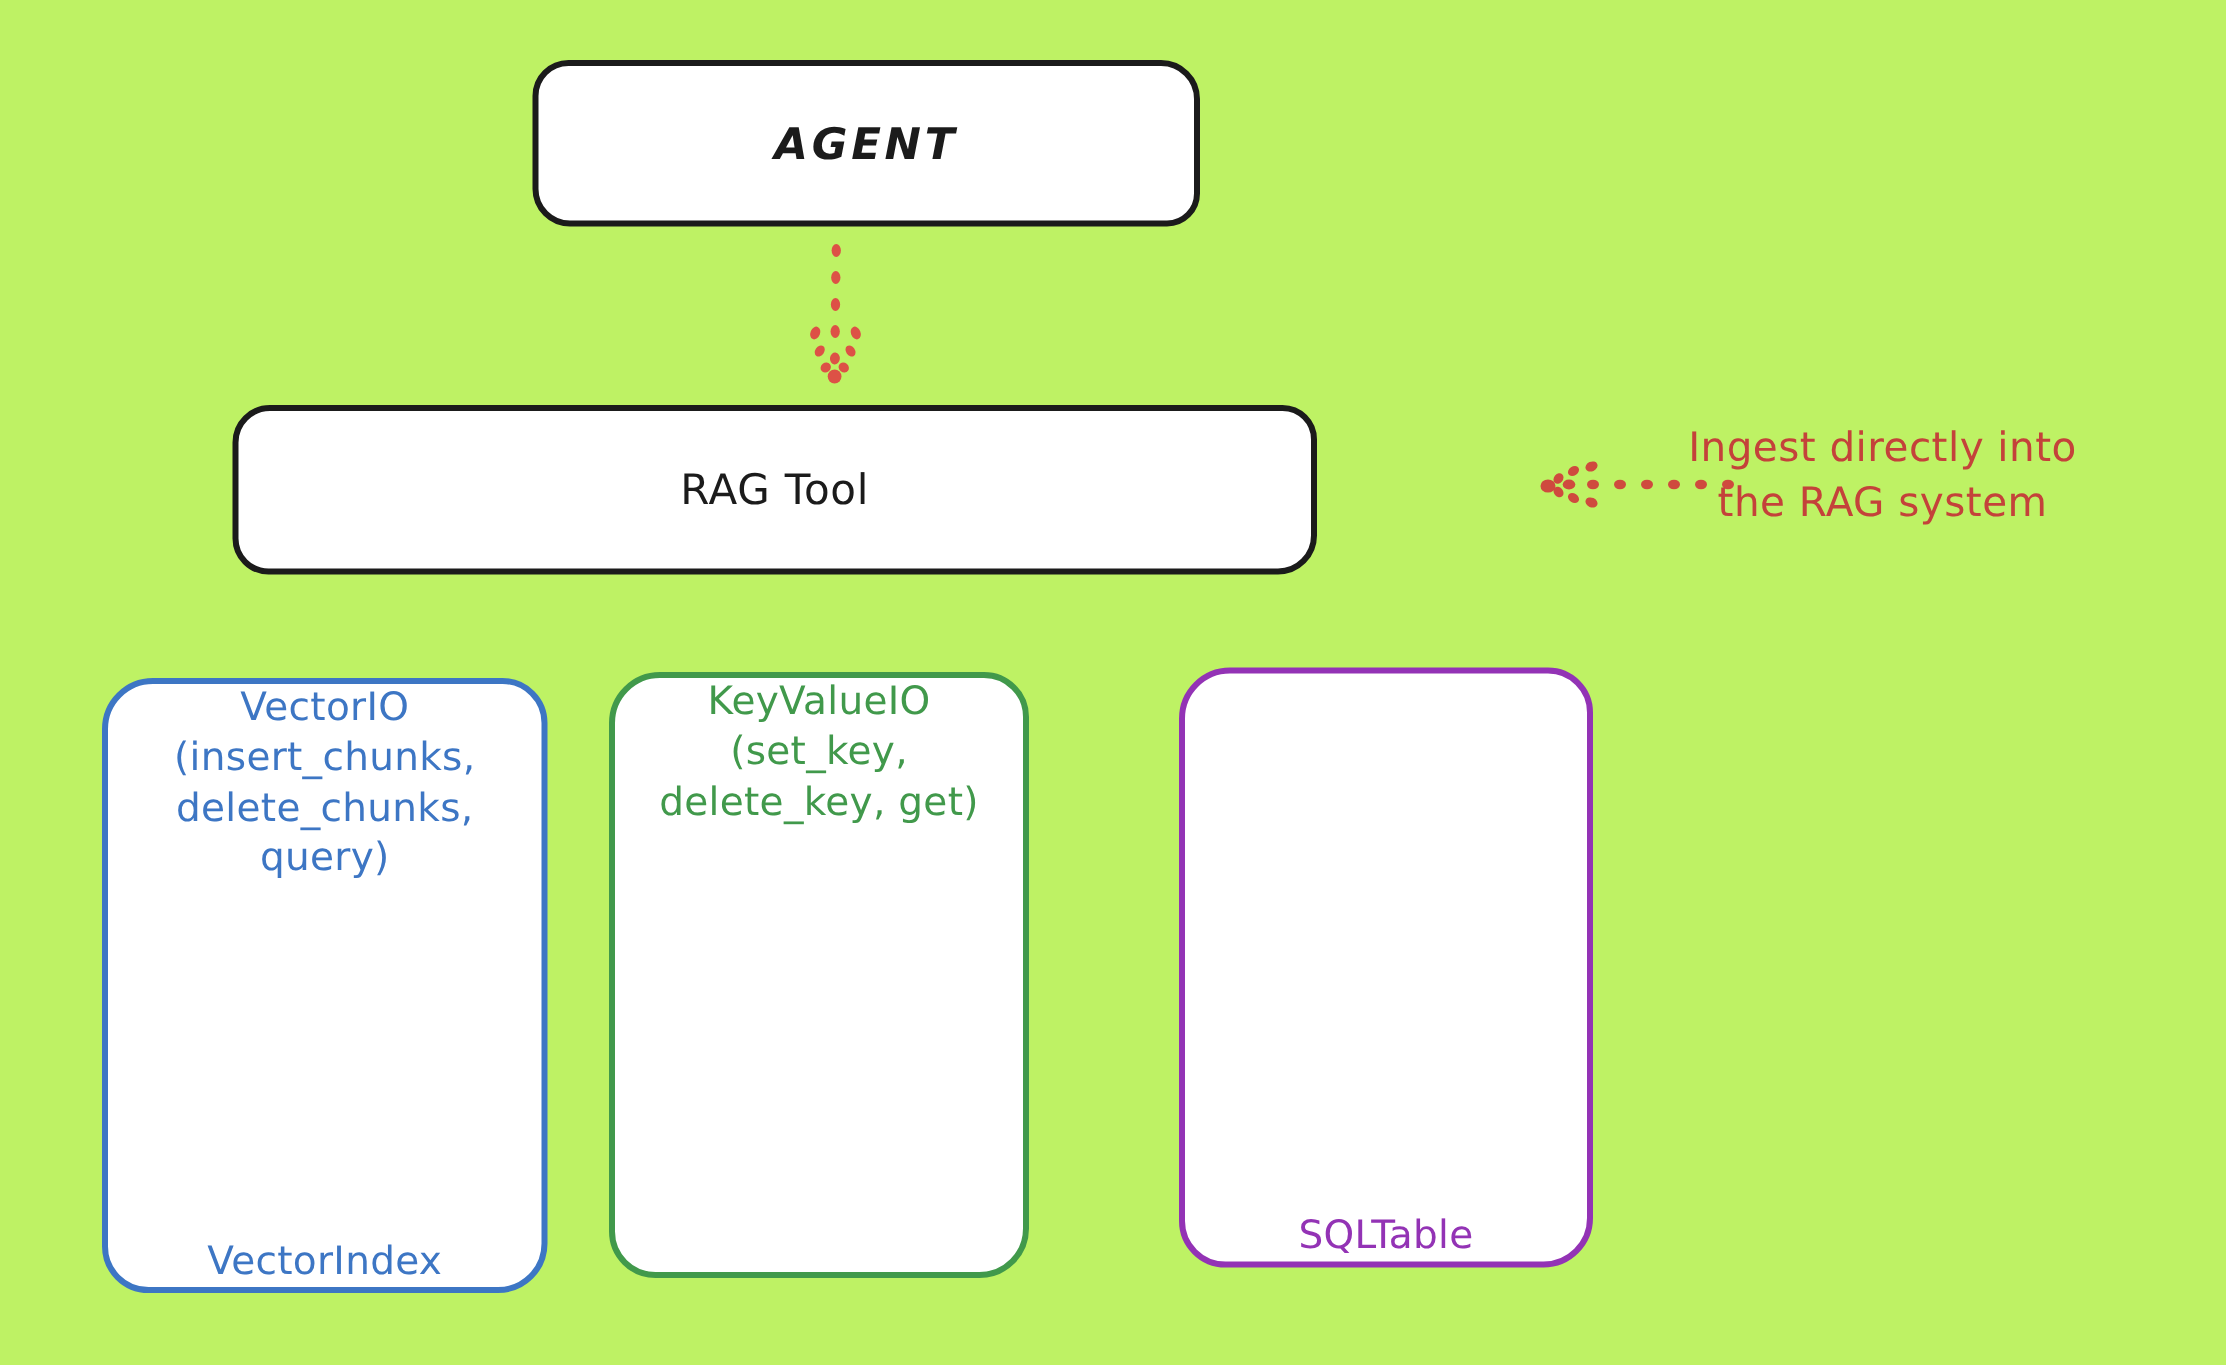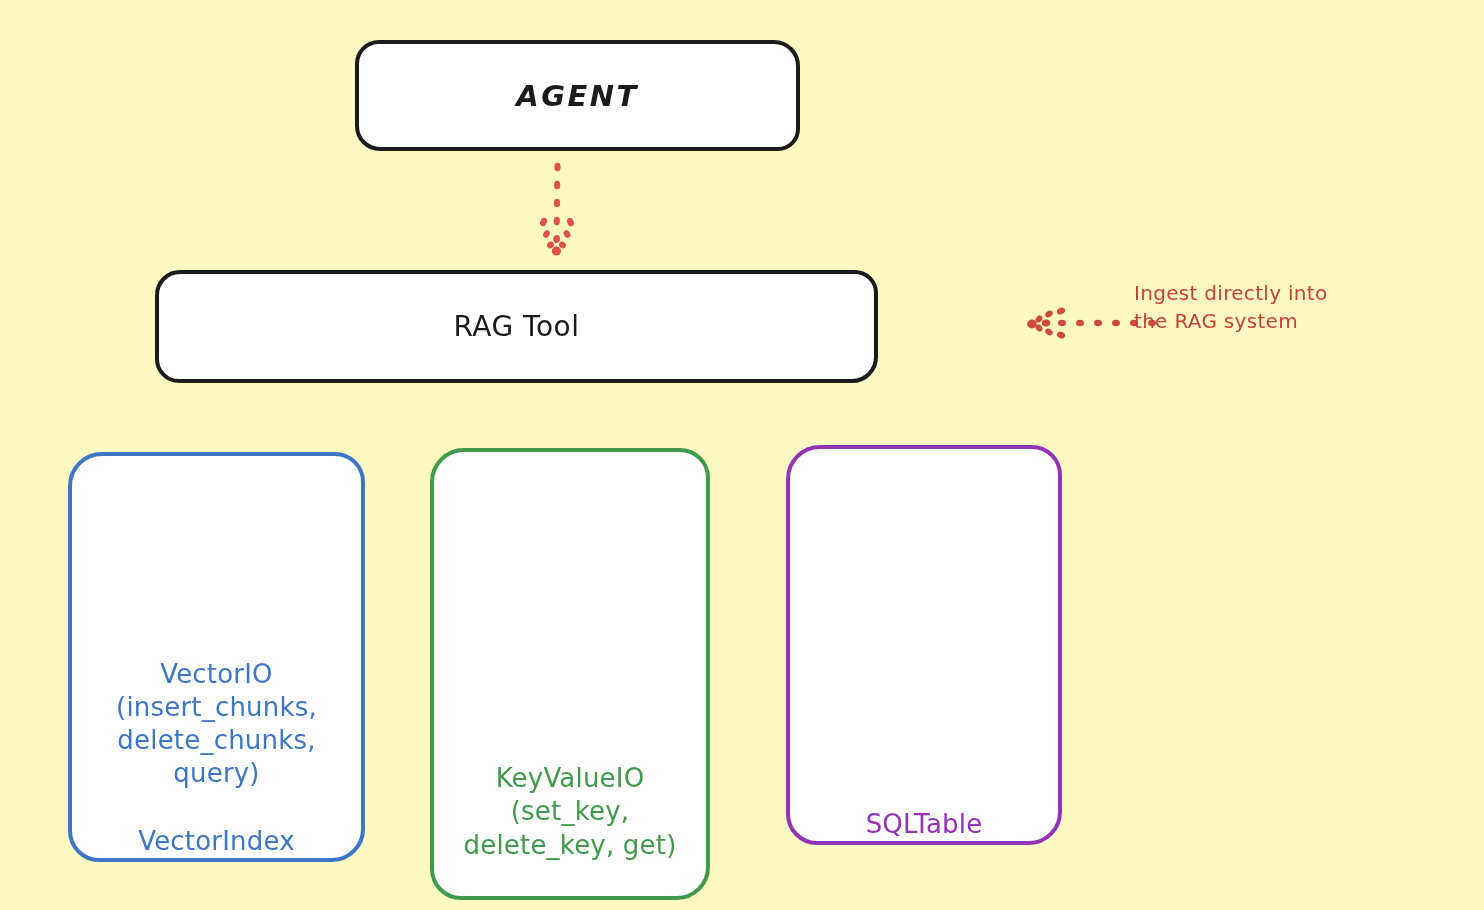--- a/index.html
+++ b/index.html
@@ -8,21 +8,21 @@
     padding: 0;
     background: #ffffff;
   }
   body {
     font-family: "DejaVu Sans", sans-serif;
   }
   #canvas {
     position: relative;
     width: 1484px;
     height: 910px;
-    background: #fef9c3;
+    background: #bef264;
     overflow: hidden;
   }
   .node {
     position: absolute;
     box-sizing: border-box;
     background: #ffffff;
     display: flex;
     align-items: center;
     justify-content: center;
     text-align: center;
@@ -61,21 +61,21 @@
     font-weight: 400;
     letter-spacing: 0.5px;
   }
 
   
   .node-api {
     border-width: 4px;
     border-style: solid;
     border-radius: 34px 30px 33px 31px;
     flex-direction: column;
-    justify-content: flex-end;
+    justify-content: space-between;
     padding: 0 10px;
   }
   .api-text {
     font-size: 26px;
     line-height: 1.28;
     white-space: pre-line;
     letter-spacing: 0.2px;
   }
   .api-gap {
     height: 34px;
@@ -83,47 +83,47 @@
   #vector-io-node {
     left: 68px;
     top: 452px;
     width: 297px;
     height: 410px;
     border-color: #3d76c4;
   }
   #vector-io-node .api-text { color: #3d76c4; }
 
   #key-value-io-node {
-    left: 430px;
+    left: 406px;
     top: 448px;
     width: 280px;
-    height: 452px;
+    height: 404px;
     border-color: #41994b;
   }
   #key-value-io-node .api-text { color: #41994b; }
 
   #relational-io-node {
     left: 786px;
     top: 445px;
     width: 276px;
     height: 400px;
     border-color: #9333b5;
   }
   #relational-io-node .api-text { color: #9333b5; }
 
   
   #ingest-annotation {
     position: absolute;
-    left: 1134px;
+    left: 1090px;
     top: 280px;
     width: 330px;
     color: #c4423a;
-    font-size: 20px;
+    font-size: 27px;
     line-height: 1.38;
-    text-align: left;
+    text-align: center;
     white-space: pre-line;
     letter-spacing: 0.3px;
   }
 
   
   .connector {
     position: absolute;
     overflow: visible;
   }
   #agent-to-rag-connector {

